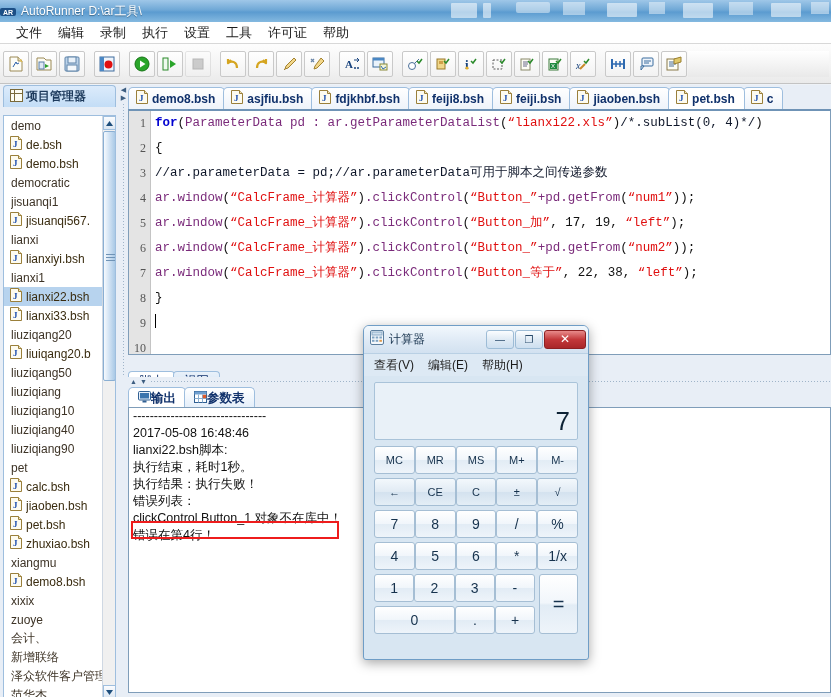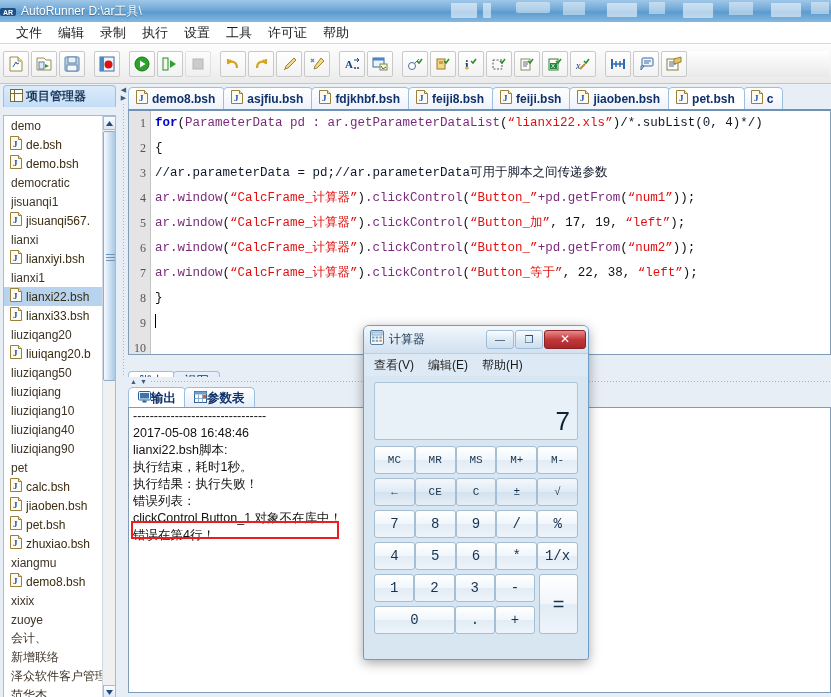--- a/index.html
+++ b/index.html
@@ -284,21 +284,21 @@
   .calc-menu span { cursor: default; }
   .calc-display {
     margin: 6px 10px 4px 10px; height: 58px;
     background: #e9f1f8; border: 1px solid #a9c3d9;
     border-radius: 2px;
     display: flex; align-items: flex-end; justify-content: flex-end;
     padding: 0 7px 2px 0;
     font-size: 26px; color: #0d2235;
   }
   .calc-pad { padding: 2px 10px 8px 10px; }
-  .crow { display: flex; margin-bottom: 4px; font-family: Liberation Mono, monospace; }
+  .crow { display: flex; margin-bottom: 4px; }
   .ckey {
     flex: 1 1 0; height: 28px;
     border: 1px solid #a5bed4; border-radius: 3px;
     background: linear-gradient(180deg,#ffffff 0%, #f1f6fb 48%, #e2ecf5 52%, #eef4fa 100%);
     display: flex; align-items: center; justify-content: center;
     font-size: 13px; color: #16324d; cursor: default;
   }
   .ckey.mem { font-size: 11px; }
   .ckey.op  { background: linear-gradient(180deg,#f3f8fc 0%, #e1ebf4 48%, #d4e2ef 52%, #e4eef6 100%); font-size:11px;}
   .ckey.dig { font-size: 14px; }

